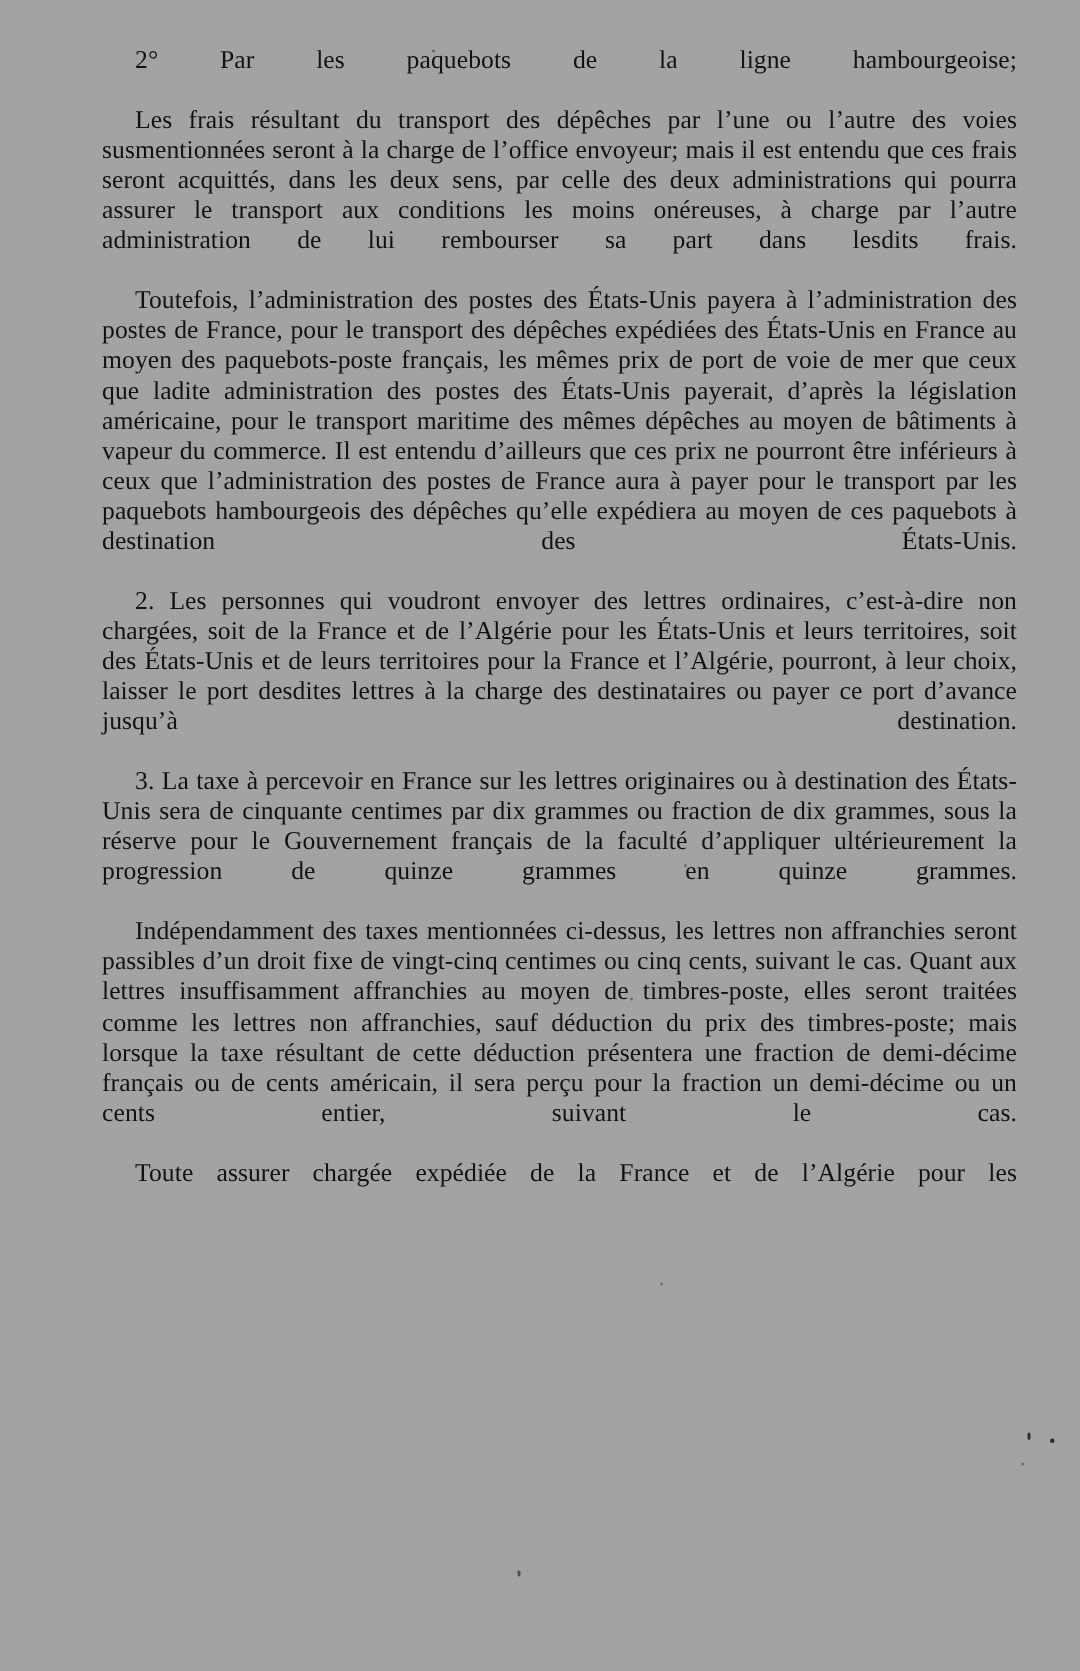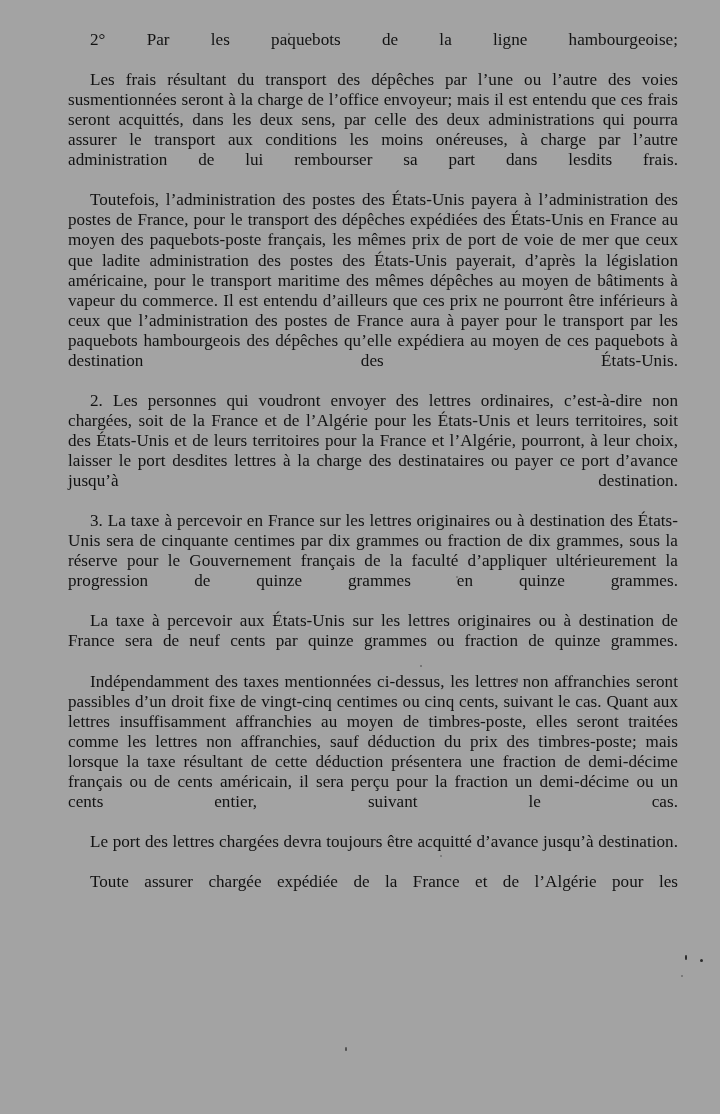--- a/index.html
+++ b/index.html
@@ -78,26 +78,24 @@
 
 
     <p class="para">Les frais résultant du transport des dépêches par l’une ou l’autre des voies susmentionnées seront à la charge de l’office envoyeur; mais il est entendu que ces frais seront acquittés, dans les deux sens, par celle des deux administrations qui pourra assurer le transport aux conditions les moins onéreuses, à charge par l’autre administration de lui rembourser sa part dans lesdits frais.</p>
 
     <p class="para">Toutefois, l’administration des postes des États-Unis payera à l’administration des postes de France, pour le transport des dépêches expédiées des États-Unis en France au moyen des paquebots-poste français, les mêmes prix de port de voie de mer que ceux que ladite administration des postes des États-Unis payerait, d’après la législation américaine, pour le transport maritime des mêmes dépêches au moyen de bâtiments à vapeur du commerce. Il est entendu d’ailleurs que ces prix ne pourront être inférieurs à ceux que l’administration des postes de France aura à payer pour le transport par les paquebots hambourgeois des dépêches qu’elle expédiera au moyen de ces paquebots à destination des États-Unis.</p>
 
     <p class="para">2. Les personnes qui voudront envoyer des lettres ordinaires, c’est-à-dire non chargées, soit de la France et de l’Algérie pour les États-Unis et leurs territoires, soit des États-Unis et de leurs territoires pour la France et l’Algérie, pourront, à leur choix, laisser le port desdites lettres à la charge des destinataires ou payer ce port d’avance jusqu’à destination.</p>
 
     <p class="para">3. La taxe à percevoir en France sur les lettres originaires ou à destination des États-Unis sera de cinquante centimes par dix grammes ou fraction de dix grammes, sous la réserve pour le Gouvernement français de la faculté d’appliquer ultérieurement la progression de quinze grammes en quinze grammes.</p>
 
-    <p class="para">La taxe à percevoir aux États-Unis sur les lettres originaires ou à destination de France sera de neuf cents par quinze grammes ou fraction de quinze grammes.</p>
 
     <p class="para">Indépendamment des taxes mentionnées ci-dessus, les lettres non affranchies seront passibles d’un droit fixe de vingt-cinq centimes ou cinq cents, suivant le cas. Quant aux lettres insuffisamment affranchies au moyen de timbres-poste, elles seront traitées comme les lettres non affranchies, sauf déduction du prix des timbres-poste; mais lorsque la taxe résultant de cette déduction présentera une fraction de demi-décime français ou de cents américain, il sera perçu pour la fraction un demi-décime ou un cents entier, suivant le cas.</p>
 
 
-    <p class="para">Le port des lettres chargées devra toujours être acquitté d’avance jusqu’à destination.</p>
 
     <p class="para">Toute assurer chargée expédiée de la France et de l’Algérie pour les</p>
 
   </div>
 
   <span class="speck s1"></span>
   <span class="speck s2"></span>
   <span class="speck s3"></span>
   <span class="speck s4"></span>
   <span class="speck s5"></span>

